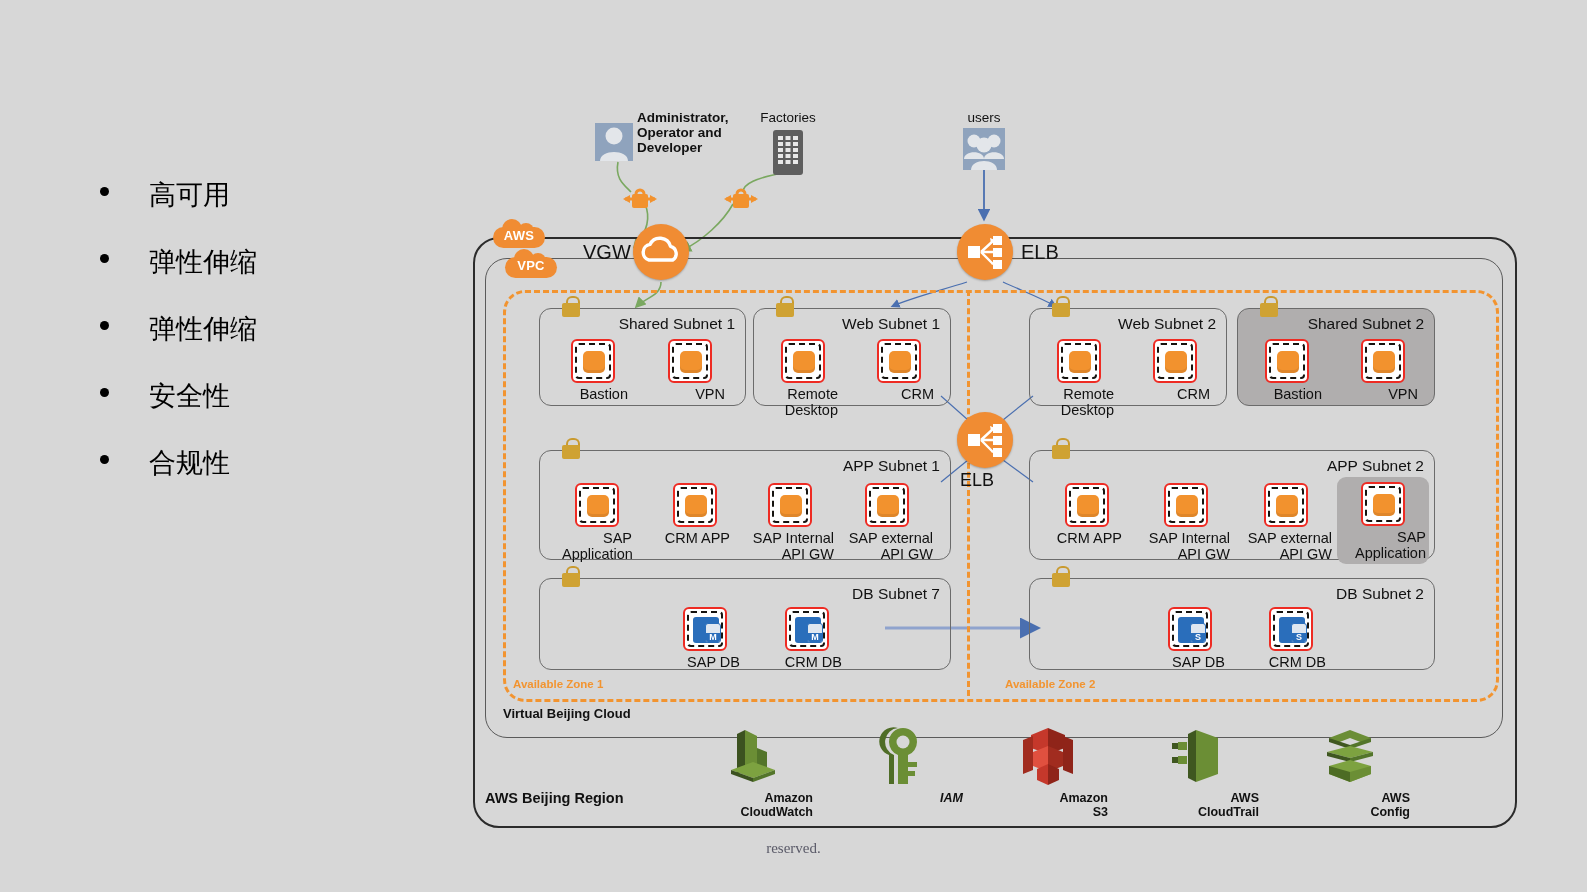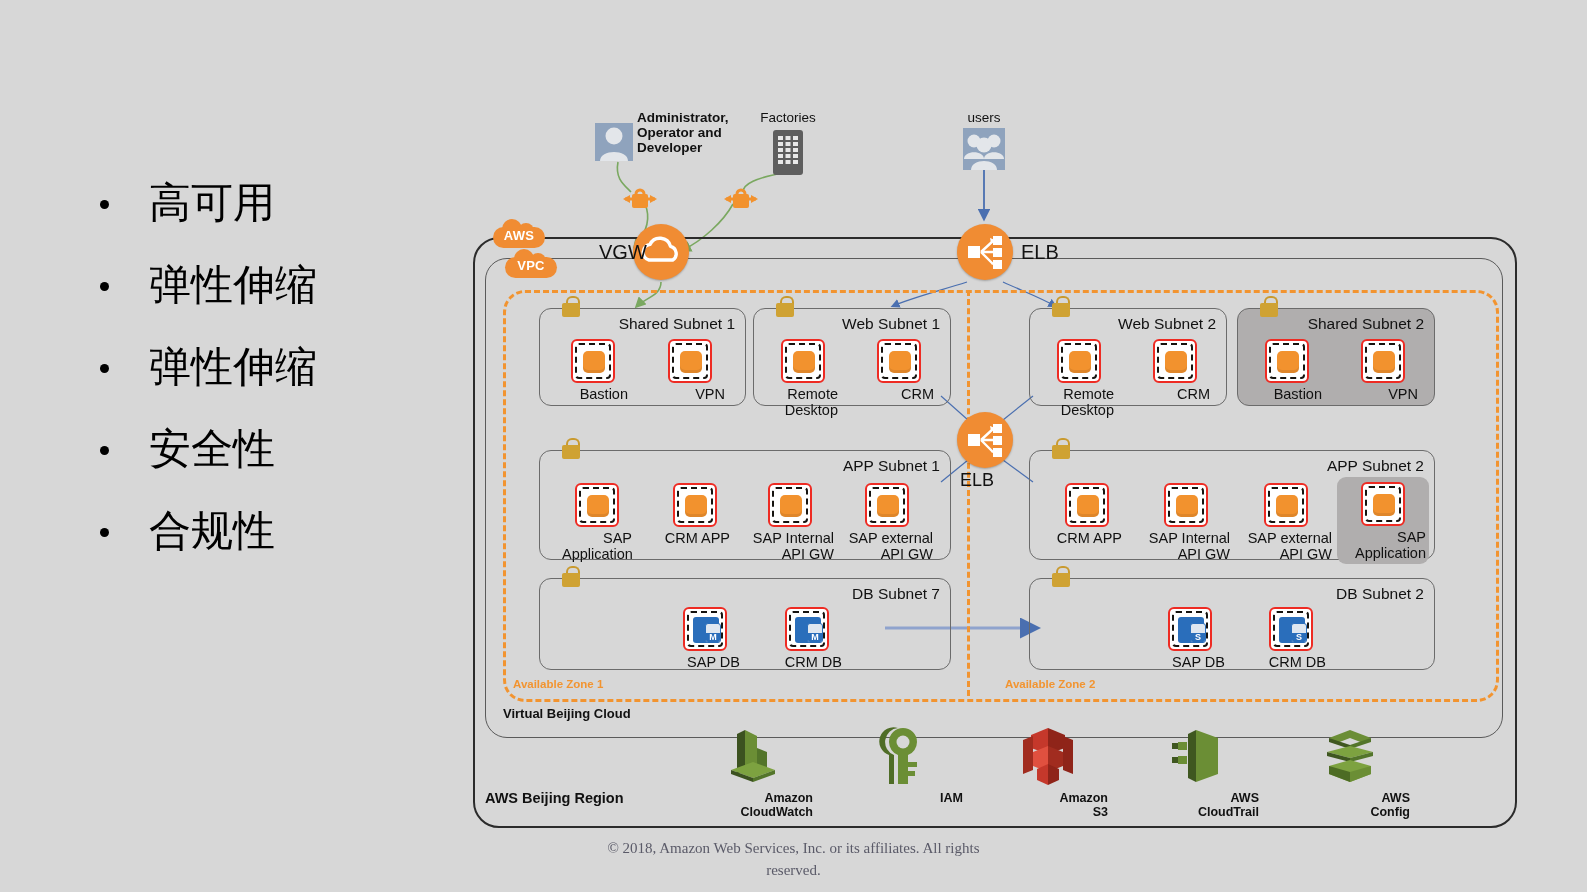--- a/index.html
+++ b/index.html
@@ -16,21 +16,21 @@
     font-family:"Liberation Serif",serif;
     font-size:62px;color:#1f3864;letter-spacing:2px;
     white-space:nowrap;
   }
   .bullets{position:absolute;left:100px;top:182px;width:360px;}
   .bullet{display:flex;align-items:baseline;margin-bottom:40px;}
   .bullet .dot{
     width:9px;height:9px;border-radius:50%;background:#000;
     margin-right:40px;flex:0 0 auto;position:relative;top:-8px;
   }
-  .bullet .btxt{font-size:42px;color:#000;font-weight:400;line-height:1;}
+  .bullet .btxt{font-size:27px;color:#000;font-weight:400;line-height:1;}
 
   
   .diagram{position:absolute;left:455px;top:100px;width:1080px;height:740px;}
   .abs{position:absolute;}
 
   
   .region-box{
     position:absolute;left:18px;top:137px;width:1040px;height:587px;
     border:2.2px solid #2b2b2b;border-radius:26px;background:transparent;
   }
@@ -328,21 +328,21 @@
         <div class="cb2"></div>
         <div class="cbody"></div>
       <div class="ctxt">VPC</div>
     </div>
 
     <div class="circ" style="left:178px;top:124px;">
       <svg class="glyph" viewBox="0 0 56 56">
         <path d="M16,36 a8,8 0 0 1 1,-15.6 a11,11 0 0 1 20.5,2 a7.5,7.5 0 0 1 2.2,13.6 z" fill="none" stroke="#fff" stroke-width="3.4" stroke-linejoin="round"></path>
       </svg>
     </div>
-    <div class="circ-label" style="left:128px;top:141px;margin-left:16px;">VGW</div>
+    <div class="circ-label" style="left:128px;top:141px;">VGW</div>
 
     <div class="circ" style="left:502px;top:124px;">
       <svg class="glyph" viewBox="0 0 56 56">
         <rect x="11" y="22" width="12" height="12" fill="#fff"></rect>
         <rect x="36" y="12" width="9" height="9" fill="#fff"></rect>
         <rect x="36" y="24" width="9" height="9" fill="#fff"></rect>
         <rect x="36" y="36" width="9" height="9" fill="#fff"></rect>
         <path d="M24,28 L36,17 M24,28 L36,28 M24,28 L36,40" stroke="#fff" stroke-width="2.4" fill="none"></path>
         <path d="M33,14 l5,2 l-4,3 z M34,40 l4,-3 l1,5 z" fill="#fff"></path>
       </svg>
@@ -571,21 +571,21 @@
     </div>
 
     <div class="svc" style="left:388px;top:626px;">
       <svg width="46" height="62" viewBox="0 0 46 62" style="margin:0 auto;">
         <path d="M23,2 a14,14 0 0 1 14,14 a14,14 0 0 1 -9,13 v29 h-10 v-29 a14,14 0 0 1 -9,-13 a14,14 0 0 1 14,-14 z" fill="#6b8e35"></path>
         <circle cx="23" cy="16" r="6.5" fill="#d7d7d7"></circle>
         <rect x="28" y="36" width="9" height="5" fill="#6b8e35"></rect>
         <rect x="28" y="45" width="7" height="5" fill="#6b8e35"></rect>
         <path d="M18,2 a14,14 0 0 0 -9,27 v29 h5 v-29 a14,14 0 0 1 4,-27 z" fill="#4f6d27"></path>
       </svg>
-      <div class="slabel" style="white-space:pre-line;">IAM</div>
+      <div class="slabel" style="white-space:pre-line;font-style:italic;">IAM</div>
     </div>
 
     <div class="svc" style="left:533px;top:626px;">
       <svg width="58" height="62" viewBox="0 0 58 62" style="margin:0 auto;">
         <polygon points="29,2 46,9 46,22 29,28" fill="#8f2419"></polygon>
         <polygon points="29,2 12,9 12,22 29,28" fill="#c5382b"></polygon>
         <polygon points="4,14 14,10 14,44 4,48" fill="#a12c1f"></polygon>
         <polygon points="54,14 44,10 44,44 54,48" fill="#8f2419"></polygon>
         <polygon points="29,20 44,26 44,40 29,46" fill="#a12c1f"></polygon>
         <polygon points="29,20 14,26 14,40 29,46" fill="#e0503f"></polygon>
@@ -621,17 +621,16 @@
         <polygon points="10,40 31,46 31,56 10,48" fill="#4d6c24"></polygon>
         <polygon points="52,40 31,46 31,56 52,48" fill="#6b8e35"></polygon>
       </svg>
       <div class="slabel" style="white-space:pre-line;">AWS
 Config</div>
     </div>
 
   </div>
 
   <div class="footer">
-    <span class="fl">© 2018, Amazon Web Services, Inc. or its affiliates. All rights</span>
     <span class="fl">reserved.</span>
   </div>
 
 </div>
 
 </body></html>

